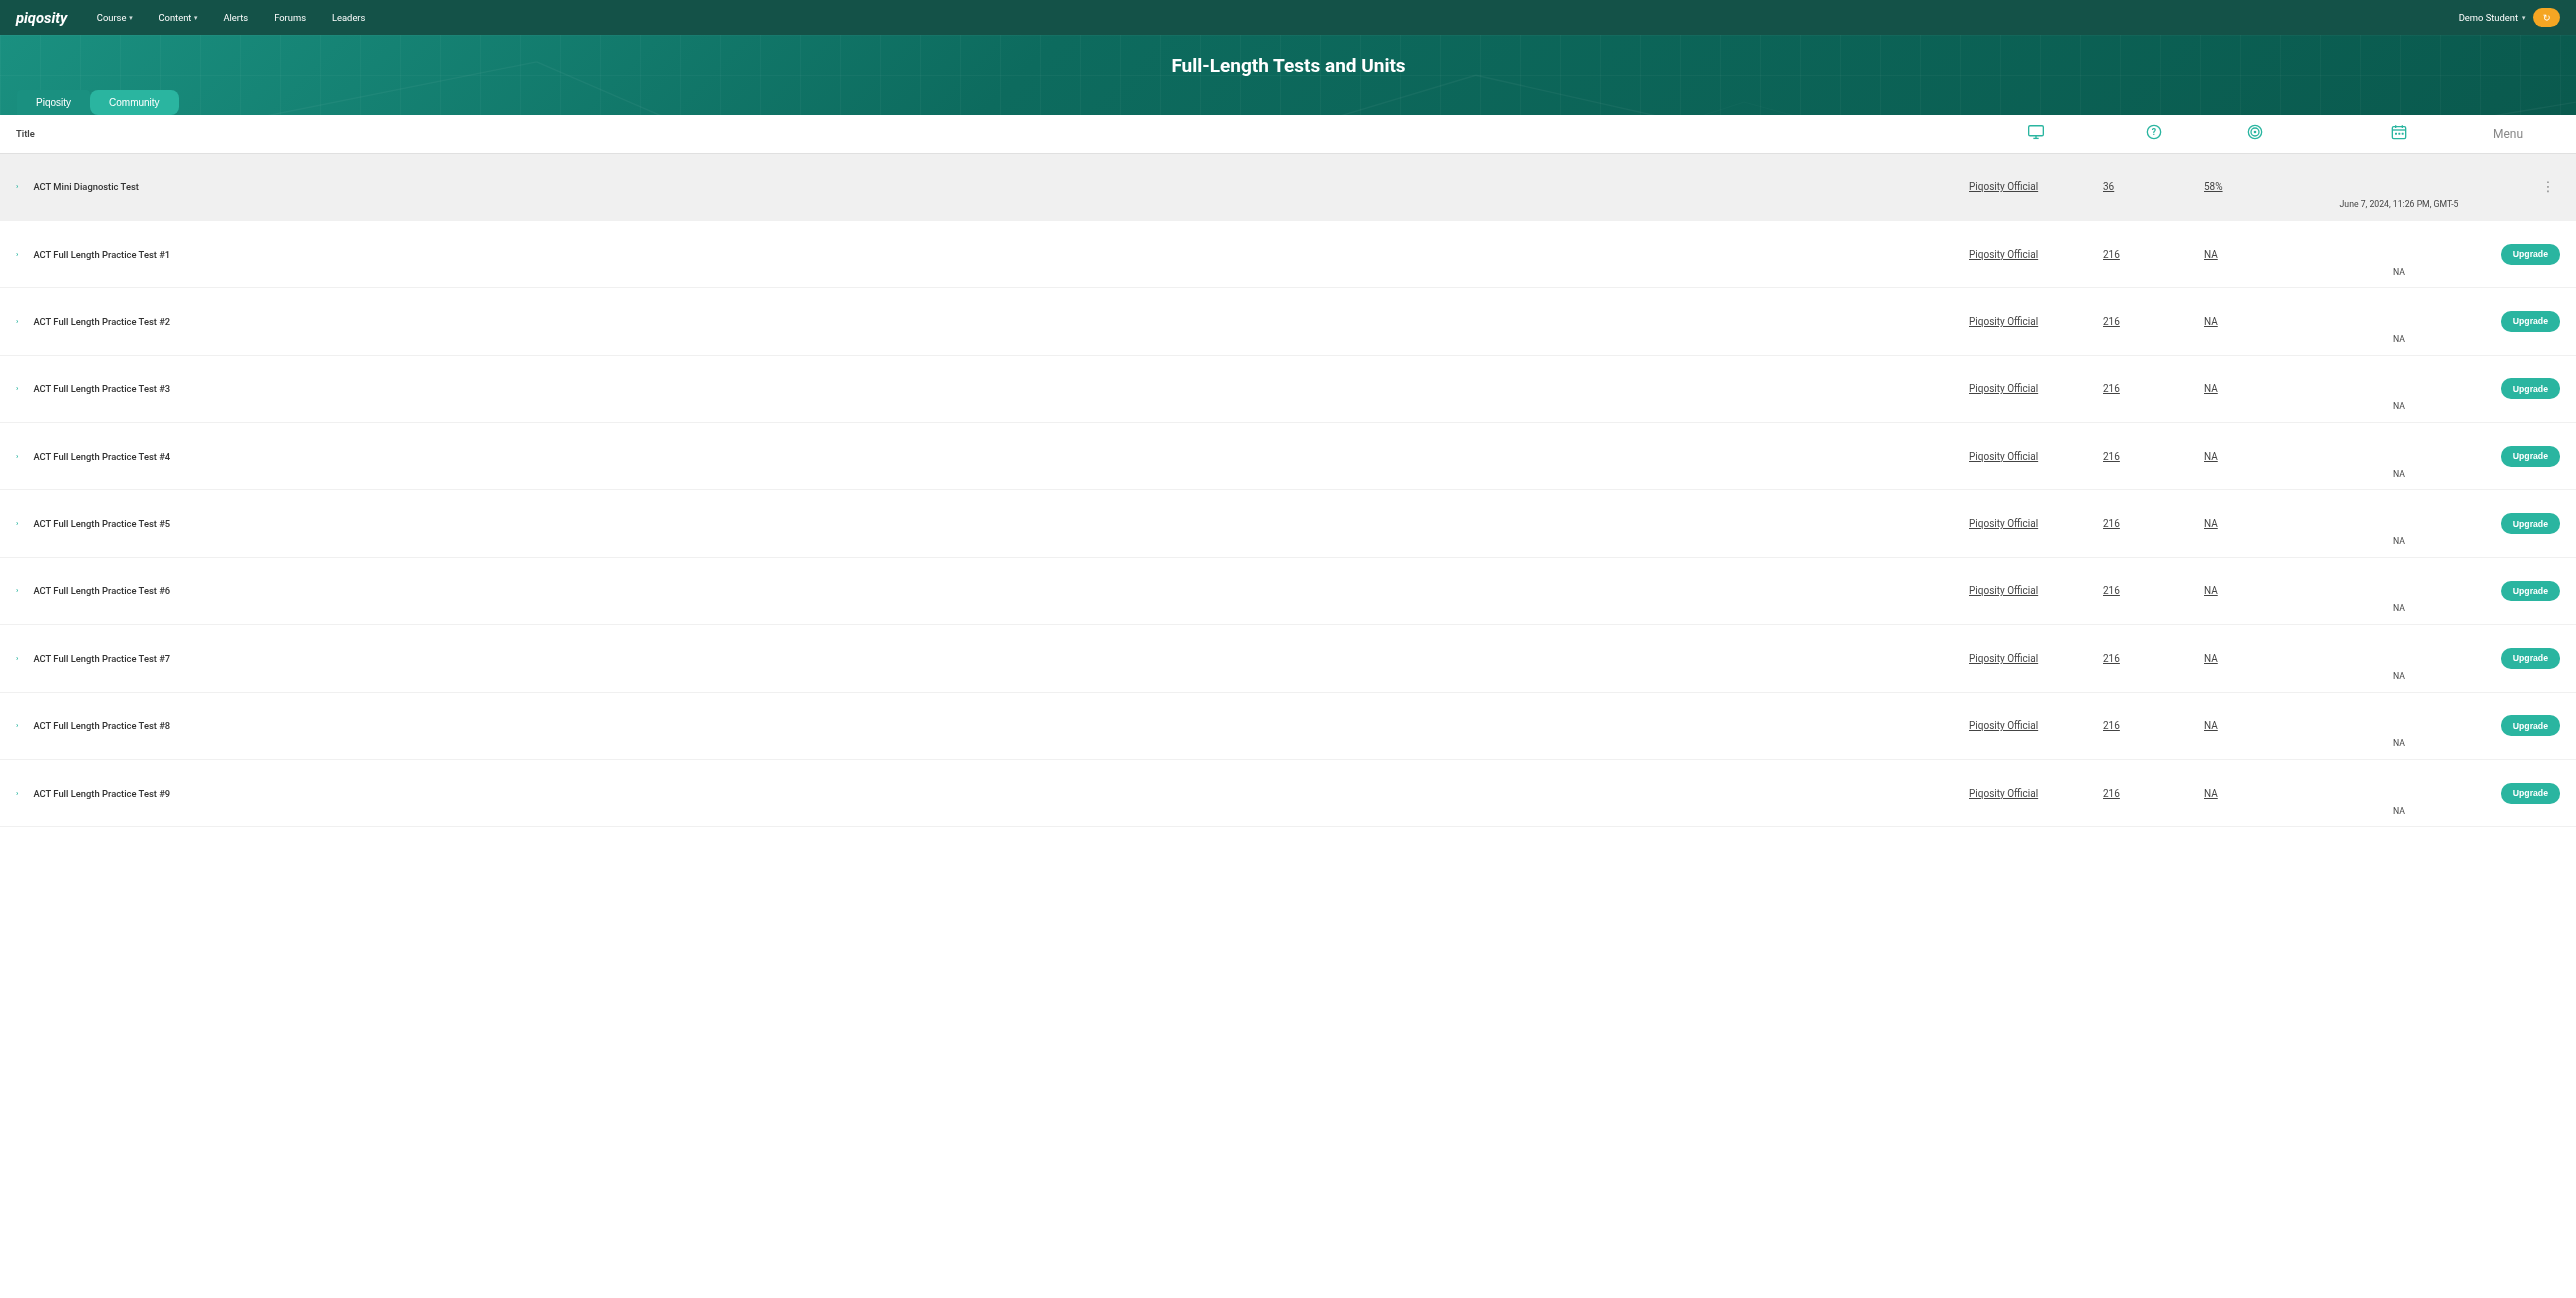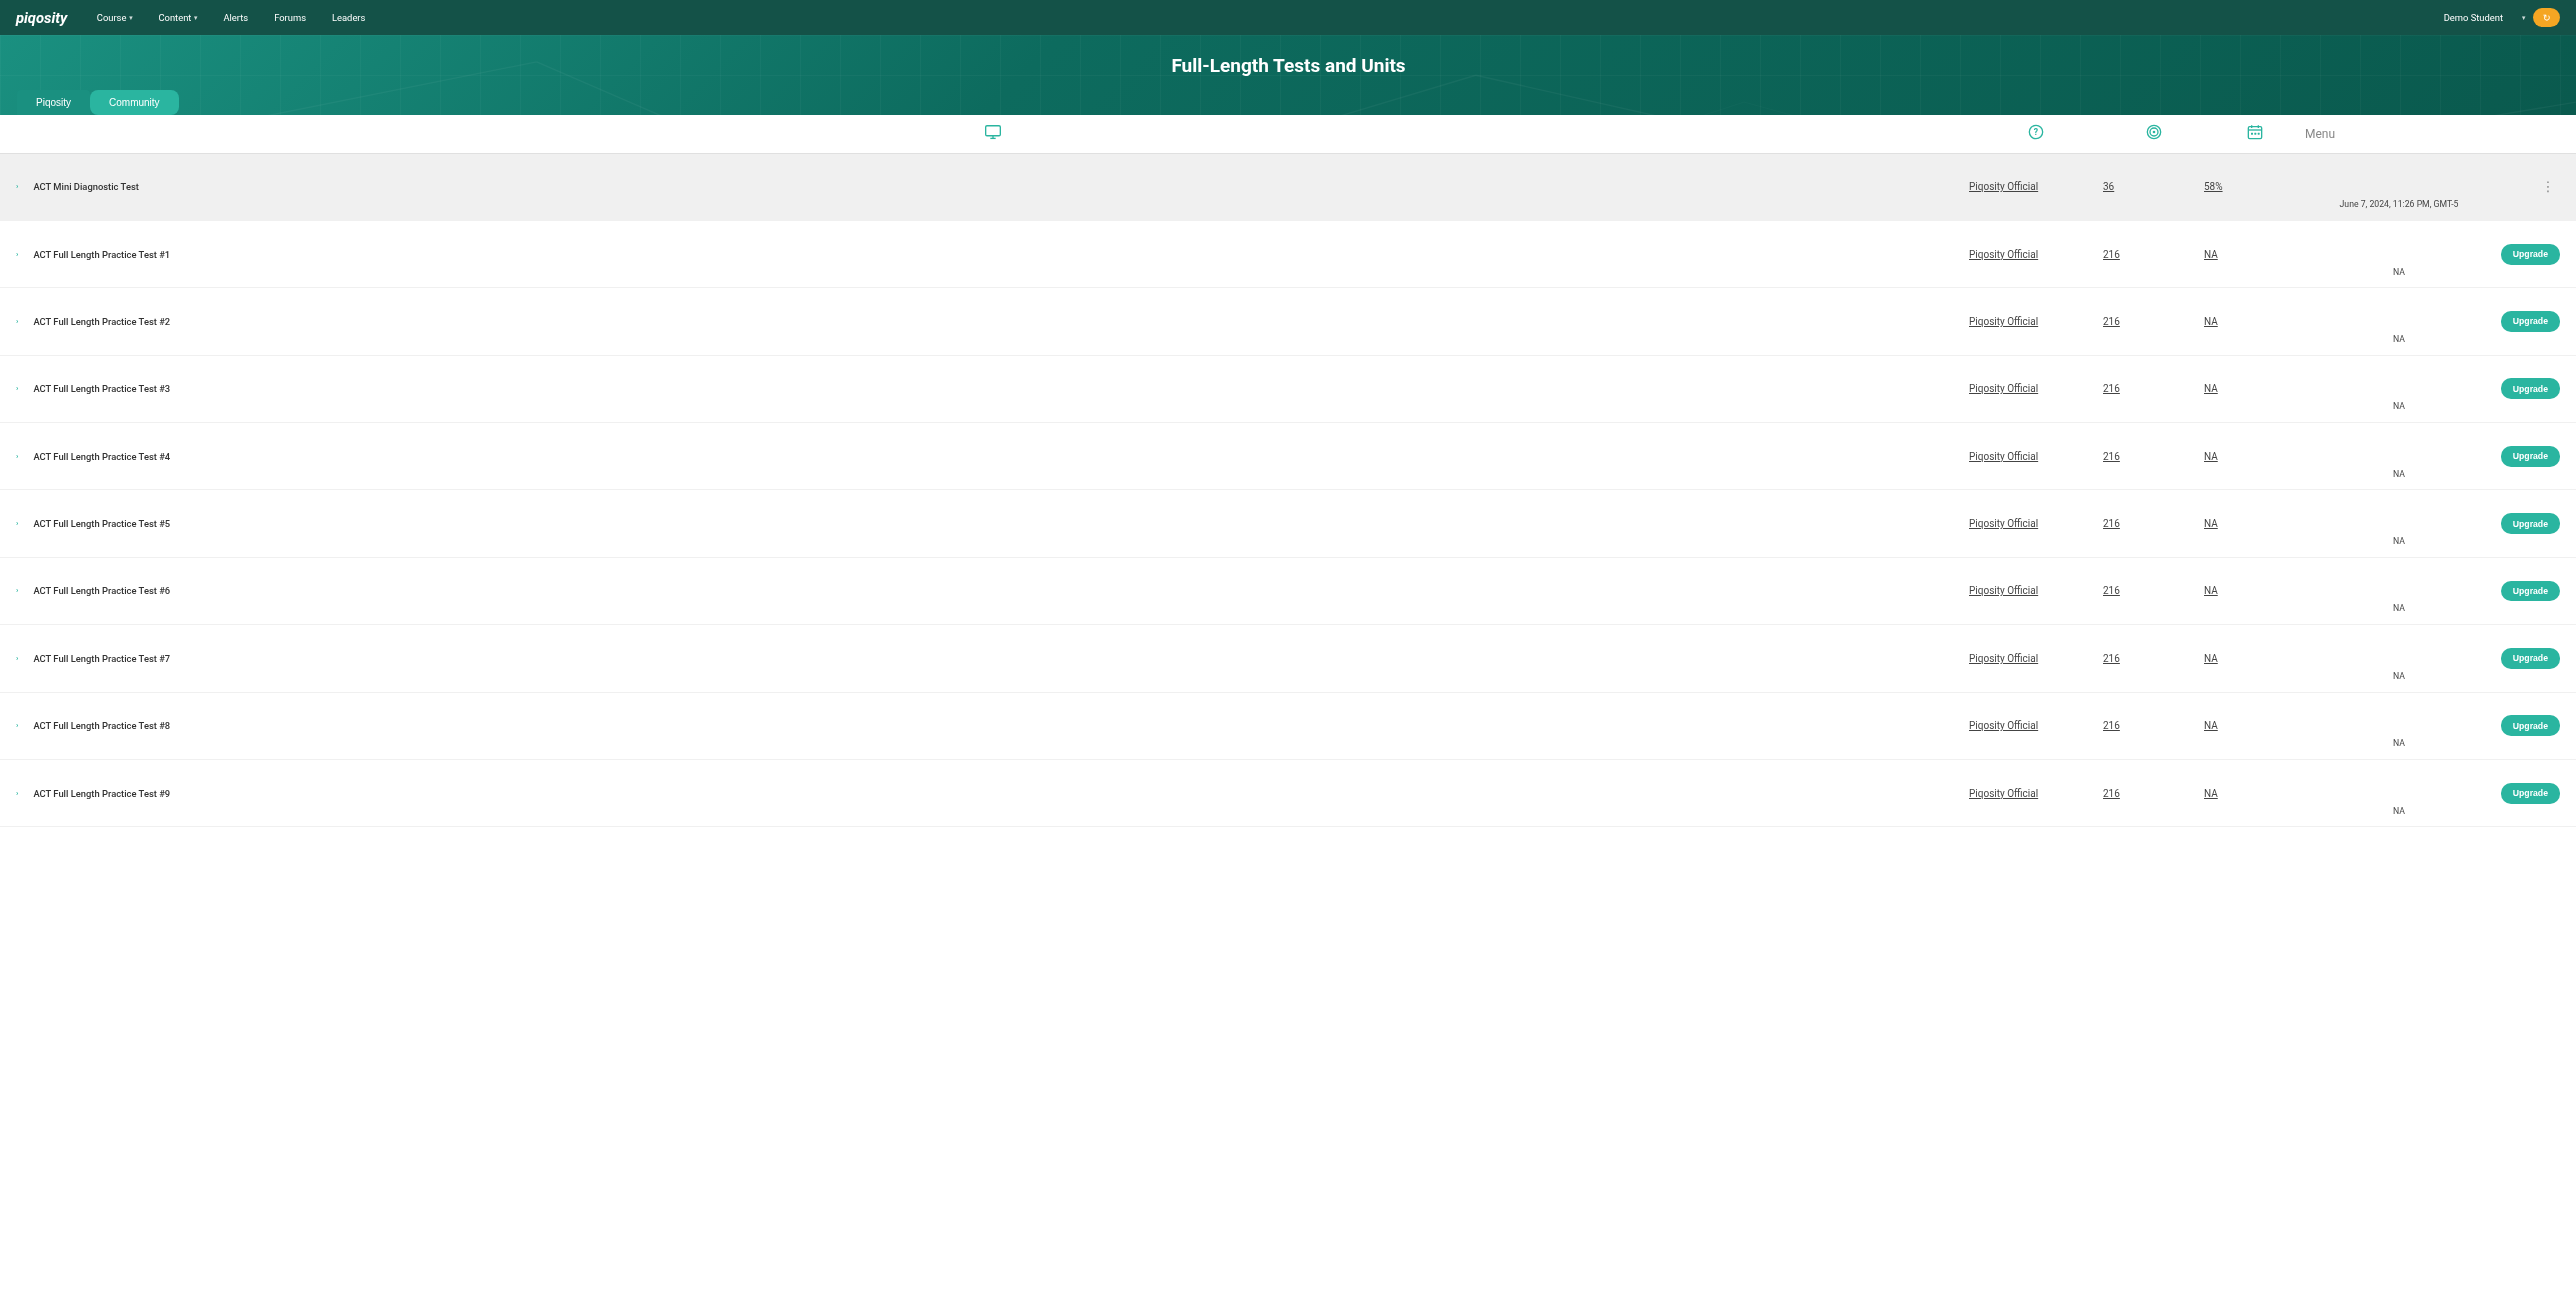--- a/index.html
+++ b/index.html
@@ -51,21 +51,21 @@
       align-items: center;
       gap: 8px;
       margin-left: auto;
     }
     .user-dropdown {
       color: white;
       font-size: 9.4px;
       cursor: pointer;
       display: flex;
       align-items: center;
-      gap: 19px;
+      gap: 4px;
     }
     .sync-btn {
       background: #f5a623;
       border: none;
       border-radius: 13.4px;
       padding: 4px 9.4px;
       cursor: pointer;
       display: flex;
       align-items: center;
       gap: 2.7px;
@@ -285,20 +285,21 @@
     <button class="tab tab-active">
       <span>Community</span>
     </button>
   </div>
 </div>
 
 <div class="content-area">
   <div class="table-container">
 
     <div class="table-header">
+      <div class="col-title">Title</div>
       <div class="col-icon">
         <svg width="16" height="14.8" viewBox="0 0 24 22" fill="none" xmlns="http://www.w3.org/2000/svg">
           <rect x="1" y="1" width="22" height="15" rx="2" stroke="#2ab5a0" stroke-width="2"></rect>
           <line x1="8" y1="20" x2="16" y2="20" stroke="#2ab5a0" stroke-width="2"></line>
           <line x1="12" y1="16" x2="12" y2="20" stroke="#2ab5a0" stroke-width="2"></line>
         </svg>
       </div>
       <div class="col-icon">
         <svg width="16" height="16" viewBox="0 0 24 24" fill="none" xmlns="http://www.w3.org/2000/svg" style="font-size:20px">
           <circle cx="12" cy="12" r="10" stroke="#2ab5a0" stroke-width="2"></circle>

